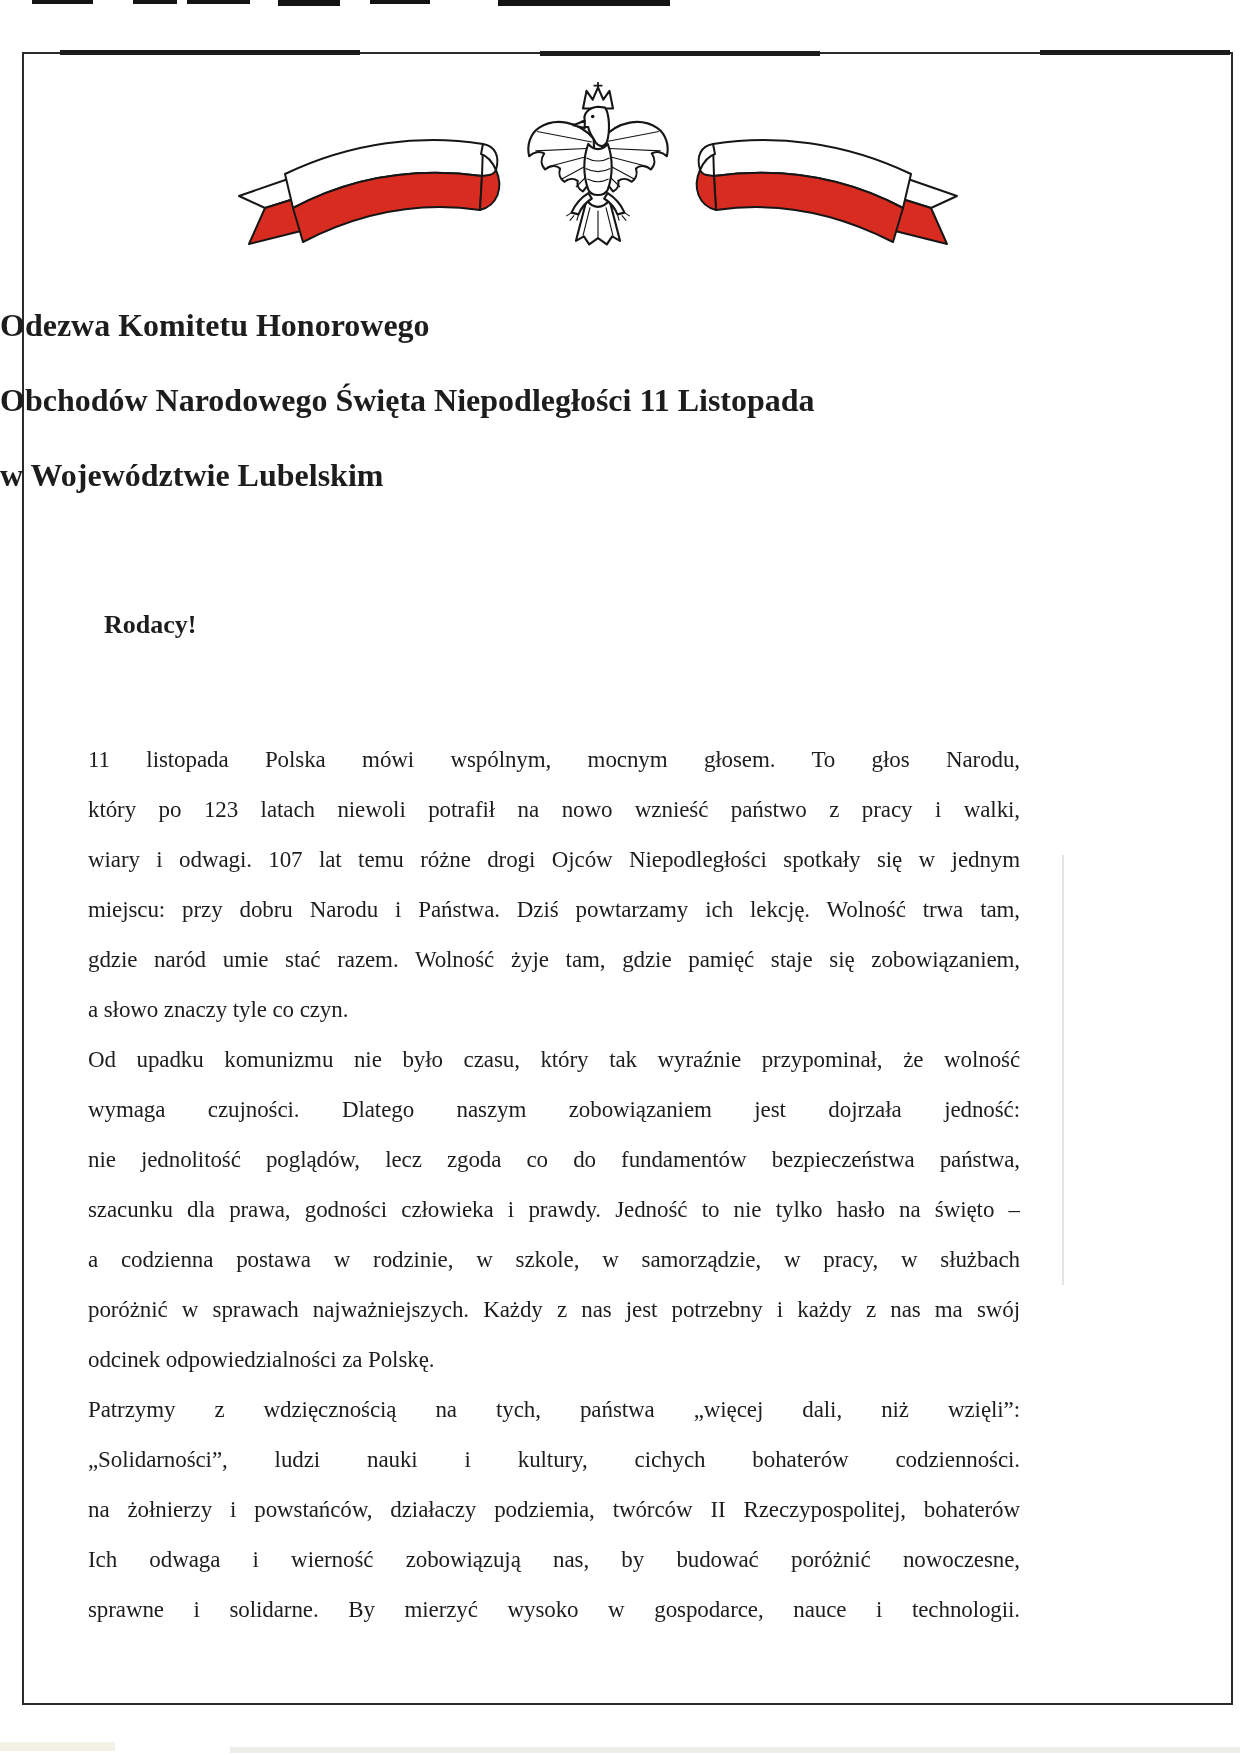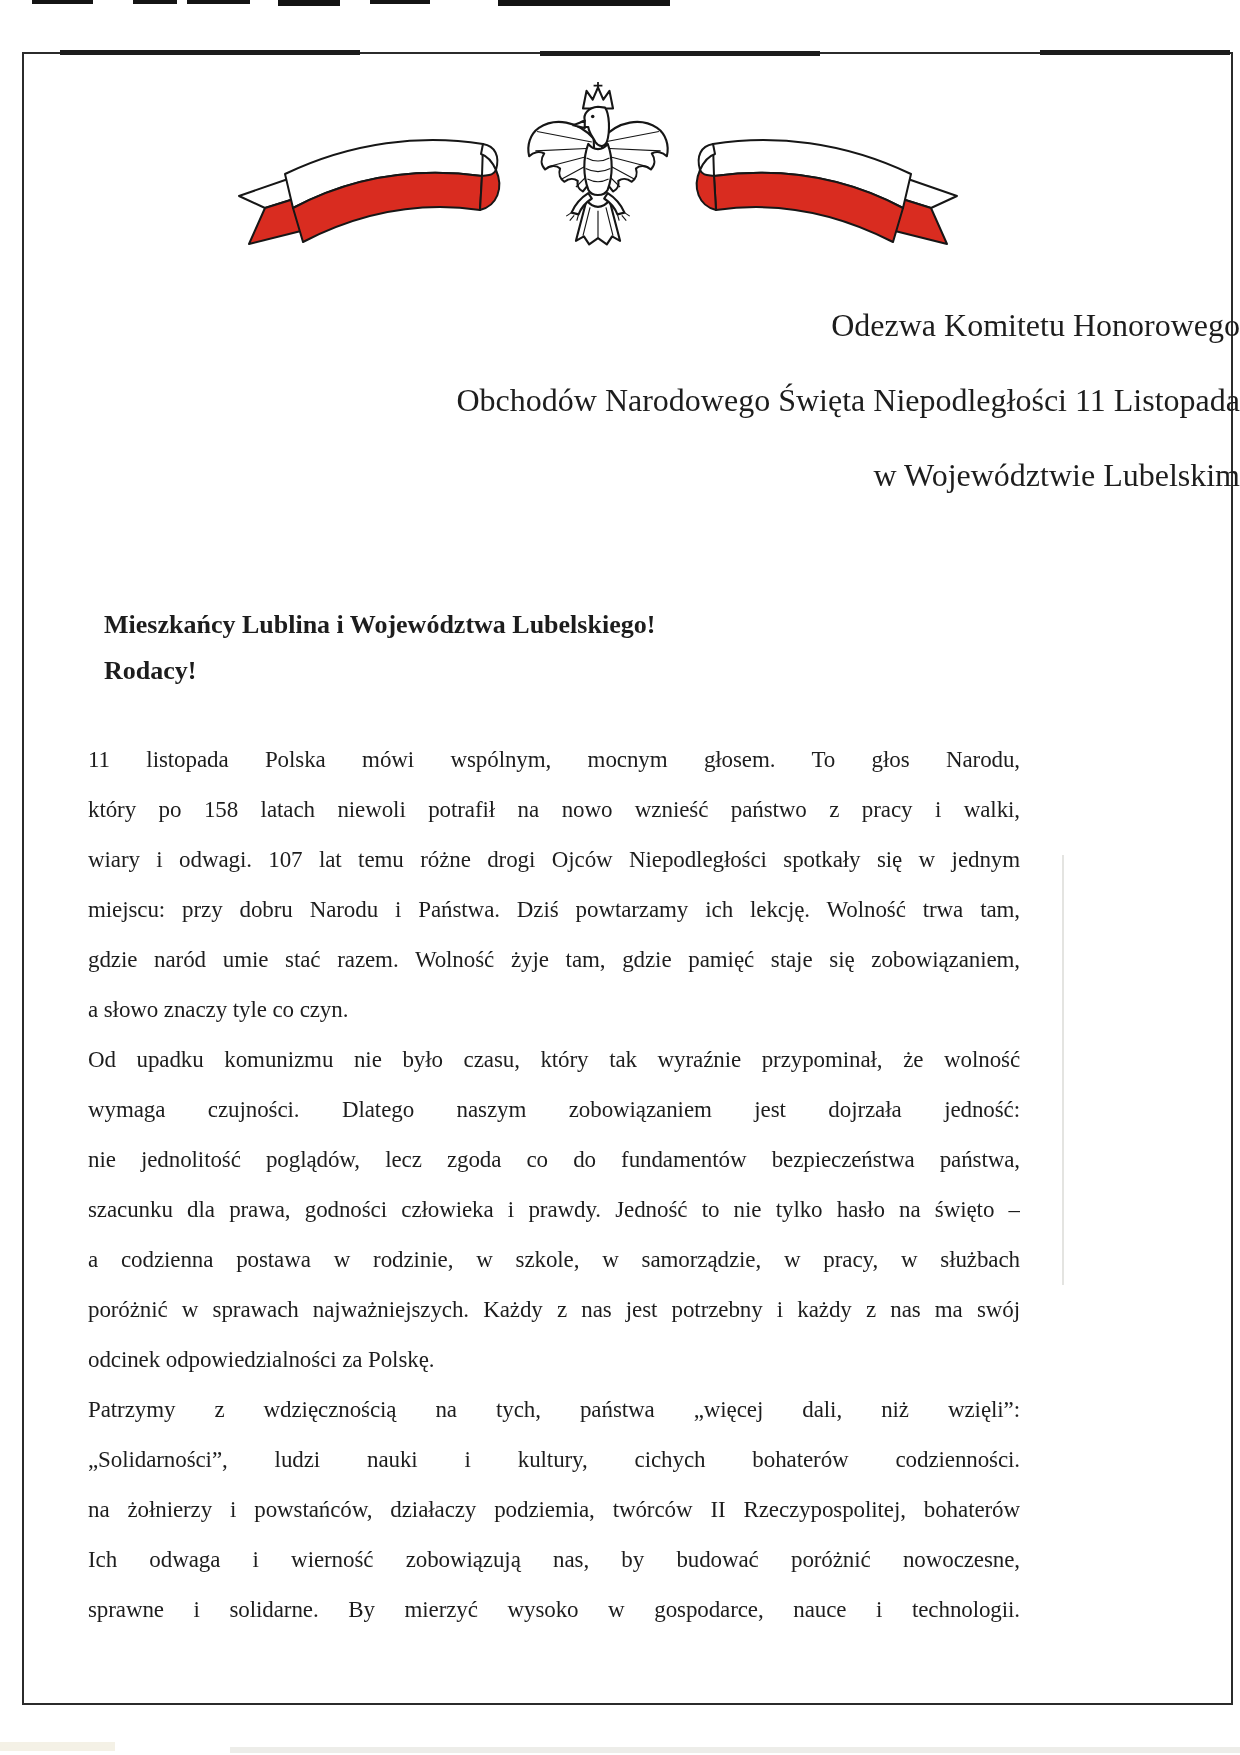--- a/index.html
+++ b/index.html
@@ -25,22 +25,22 @@
 
   .header{
     position:absolute;top:76px;left:0;right:0;
     display:flex;justify-content:center;align-items:flex-start;gap:16px;
     transform:translateX(-22px);
   }
   .ribbon{margin-top:42px;}
 
   .title-block{
     position:absolute;top:288px;left:0;right:0;
-    text-align:right;
-    font-weight:normal;font-size:32px;
+    text-align:left;
+    font-weight:bold;font-size:32px;
   }
   .title-line{height:75px;line-height:75px;}
 
   .salutation{
     position:absolute;left:104px;top:602px;
     font-size:26px;font-weight:bold;line-height:46px;
   }
 
   .body-text{
     position:absolute;left:88px;top:735px;width:932px;
@@ -120,28 +120,27 @@
     </svg>
   </div>
 
   <div class="title-block">
     <div class="title-line">Odezwa Komitetu Honorowego</div>
     <div class="title-line">Obchodów Narodowego Święta Niepodległości 11 Listopada</div>
     <div class="title-line">w Województwie Lubelskim</div>
   </div>
 
   <div class="salutation">
-    <div>Mieszkańcy Lublina i Województwa Lubelskiego!</div>
     <div>Rodacy!</div>
   </div>
 
   <div class="body-text">
     <div>
         <div class="bline">11 listopada Polska mówi wspólnym, mocnym głosem. To głos Narodu,</div>
-        <div class="bline">który po 158 latach niewoli potrafił na nowo wznieść państwo z pracy i walki,</div>
+        <div class="bline">który po 123 latach niewoli potrafił na nowo wznieść państwo z pracy i walki,</div>
         <div class="bline">wiary i odwagi. 107 lat temu różne drogi Ojców Niepodległości spotkały się w jednym</div>
         <div class="bline">miejscu: przy dobru Narodu i Państwa. Dziś powtarzamy ich lekcję. Wolność trwa tam,</div>
         <div class="bline">gdzie naród umie stać razem. Wolność żyje tam, gdzie pamięć staje się zobowiązaniem,</div>
         <div class="bline plain">a słowo znaczy tyle co czyn.</div>
       </div>
     <div>
         <div class="bline">Od upadku komunizmu nie było czasu, który tak wyraźnie przypominał, że wolność</div>
         <div class="bline">wymaga czujności. Dlatego naszym zobowiązaniem jest dojrzała jedność:</div>
         <div class="bline">nie jednolitość poglądów, lecz zgoda co do fundamentów bezpieczeństwa państwa,</div>
         <div class="bline">szacunku dla prawa, godności człowieka i prawdy. Jedność to nie tylko hasło na święto –</div>

